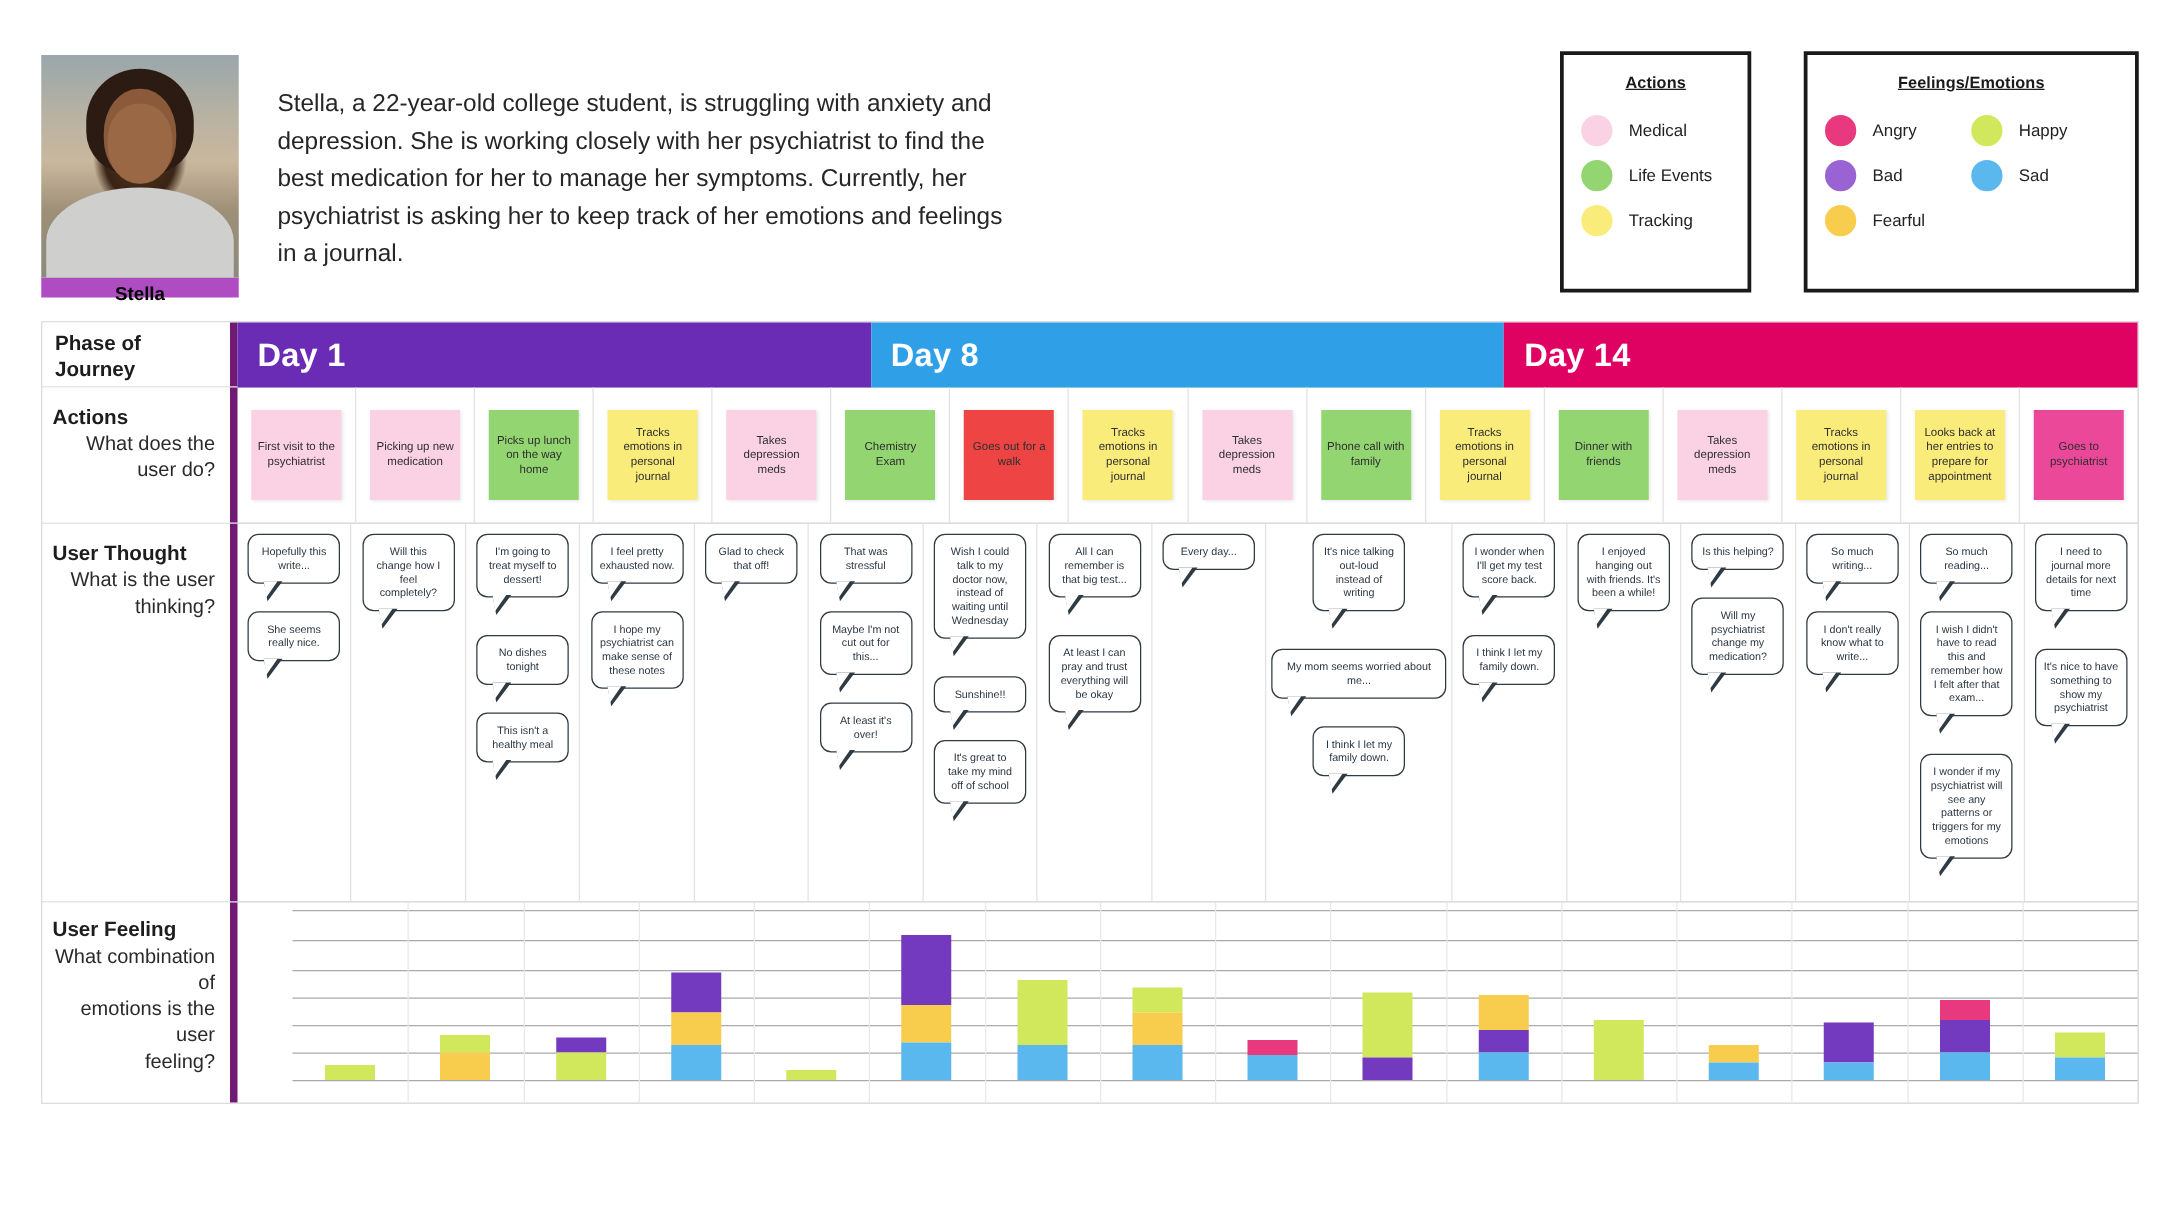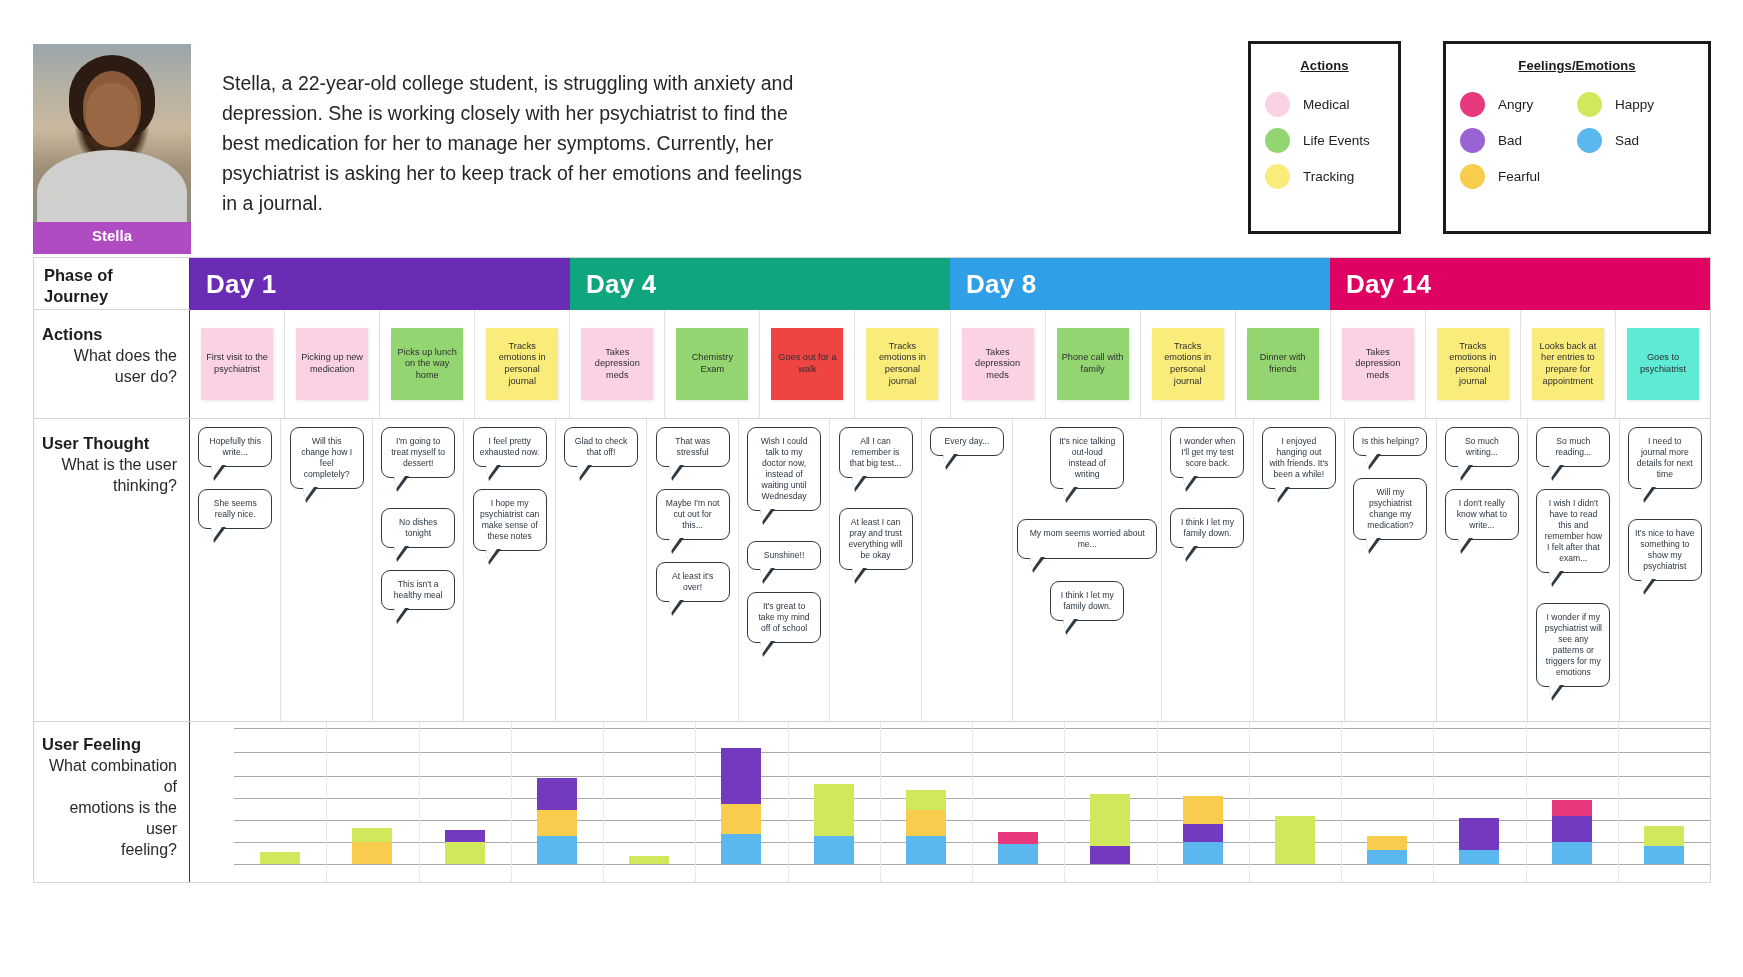--- a/index.html
+++ b/index.html
@@ -35,22 +35,22 @@
     position:absolute; left:50%; top:40%; transform:translate(-50%,-50%);
     width:52px; height:64px; border-radius:46% 46% 48% 48%;
     background:#9a6844;
   }
   .persona-photo .sweater {
     position:absolute; left:50%; bottom:-14px; transform:translateX(-50%);
     width:150px; height:86px; border-radius:50% 50% 0 0;
     background:#cfcfce;
   }
   .persona-name {
-    width: 158px; height: 32px; line-height: 28px; text-align: center;
-    background: #b04cc2; color: #ffffff; font-weight: bold; font-size: 15px;
+    width: 158px; height: 16px; line-height: 28px; text-align: center;
+    background: #b04cc2; color: #000000; font-weight: bold; font-size: 15px;
   }
   .persona-desc {
     position: absolute; left: 222px; top: 68px; width: 580px;
     font-size: 19.5px; line-height: 30px; color: #262626;
     font-family: "Liberation Sans", sans-serif;
   }
 
   
   .legend {
     position: absolute; border: 3px solid #1a1a1a; background:#fff;
@@ -70,21 +70,21 @@
   .legend-label { margin-left: 13px; font-size: 13.5px; color:#222; }
 
   
   .jm {
     position: absolute; left: 33px; top: 257px;
     width: 1678px; border: 1px solid #d2d2d2; background:#fff;
   }
   .jm-row { display: flex; border-bottom: 1px solid #d2d2d2; }
   .jm-row:last-child { border-bottom: none; }
   .rowhead {
-    flex: 0 0 156px; width:156px; border-right: 1px solid #701a75;
+    flex: 0 0 156px; width:156px; border-right: 6px solid #701a75;
     padding: 14px 12px 10px 8px; background:#fff;
   }
   .rowhead .t1 { font-size: 16.5px; font-weight: bold; color:#1d1d1d; line-height:21px; }
   .rowhead .t2 { font-size: 16px; color:#2a2a2a; line-height: 21px; text-align: right; }
   .lanes { flex: 1 1 auto; display: flex; position: relative; }
   .lane { flex: 1 1 0; border-right: 1px solid #e2e2e2; position: relative; }
   .lane:last-child { border-right: none; }
 
   
   .phase-row { height: 52px; }
@@ -208,23 +208,20 @@
   <div class="jm">
 
     <div class="jm-row phase-row">
       <div class="rowhead">
         <div class="t1">Phase of Journey</div>
       </div>
       <div class="lanes" id="phase-lanes">
           <div class="phase-bar" style="background: rgb(106, 43, 181); flex: 4 1 0px;">
             <span>Day 1</span>
           </div>
-          <div class="phase-bar" style="background: rgb(15, 165, 127); flex: 4 1 0px;">
-            <span>Day 4</span>
-          </div>
           <div class="phase-bar" style="background: rgb(47, 159, 232); flex: 4 1 0px;">
             <span>Day 8</span>
           </div>
           <div class="phase-bar" style="background: rgb(223, 2, 99); flex: 4 1 0px; align-items: center;">
             <span>Day 14</span>
           </div>
         </div>
     </div>
 
     <div class="jm-row actions-row">
@@ -272,21 +269,21 @@
           <div class="lane">
             <div class="sticky" style="background: rgb(250, 210, 228);">Takes depression meds</div>
           </div>
           <div class="lane">
             <div class="sticky" style="background: rgb(250, 236, 122);">Tracks emotions in personal journal</div>
           </div>
           <div class="lane">
             <div class="sticky" style="background: rgb(250, 236, 122);">Looks back at her entries to prepare for appointment</div>
           </div>
           <div class="lane">
-            <div class="sticky" style="background: #5eead4;">Goes to psychiatrist</div>
+            <div class="sticky" style="background: #ec4899;">Goes to psychiatrist</div>
           </div>
         </div>
     </div>
 
     <div class="jm-row thought-row">
       <div class="rowhead">
         <div class="t1">User Thought</div>
         <div class="t2">What is the user</div>
         <div class="t2">thinking?</div>
       </div>

